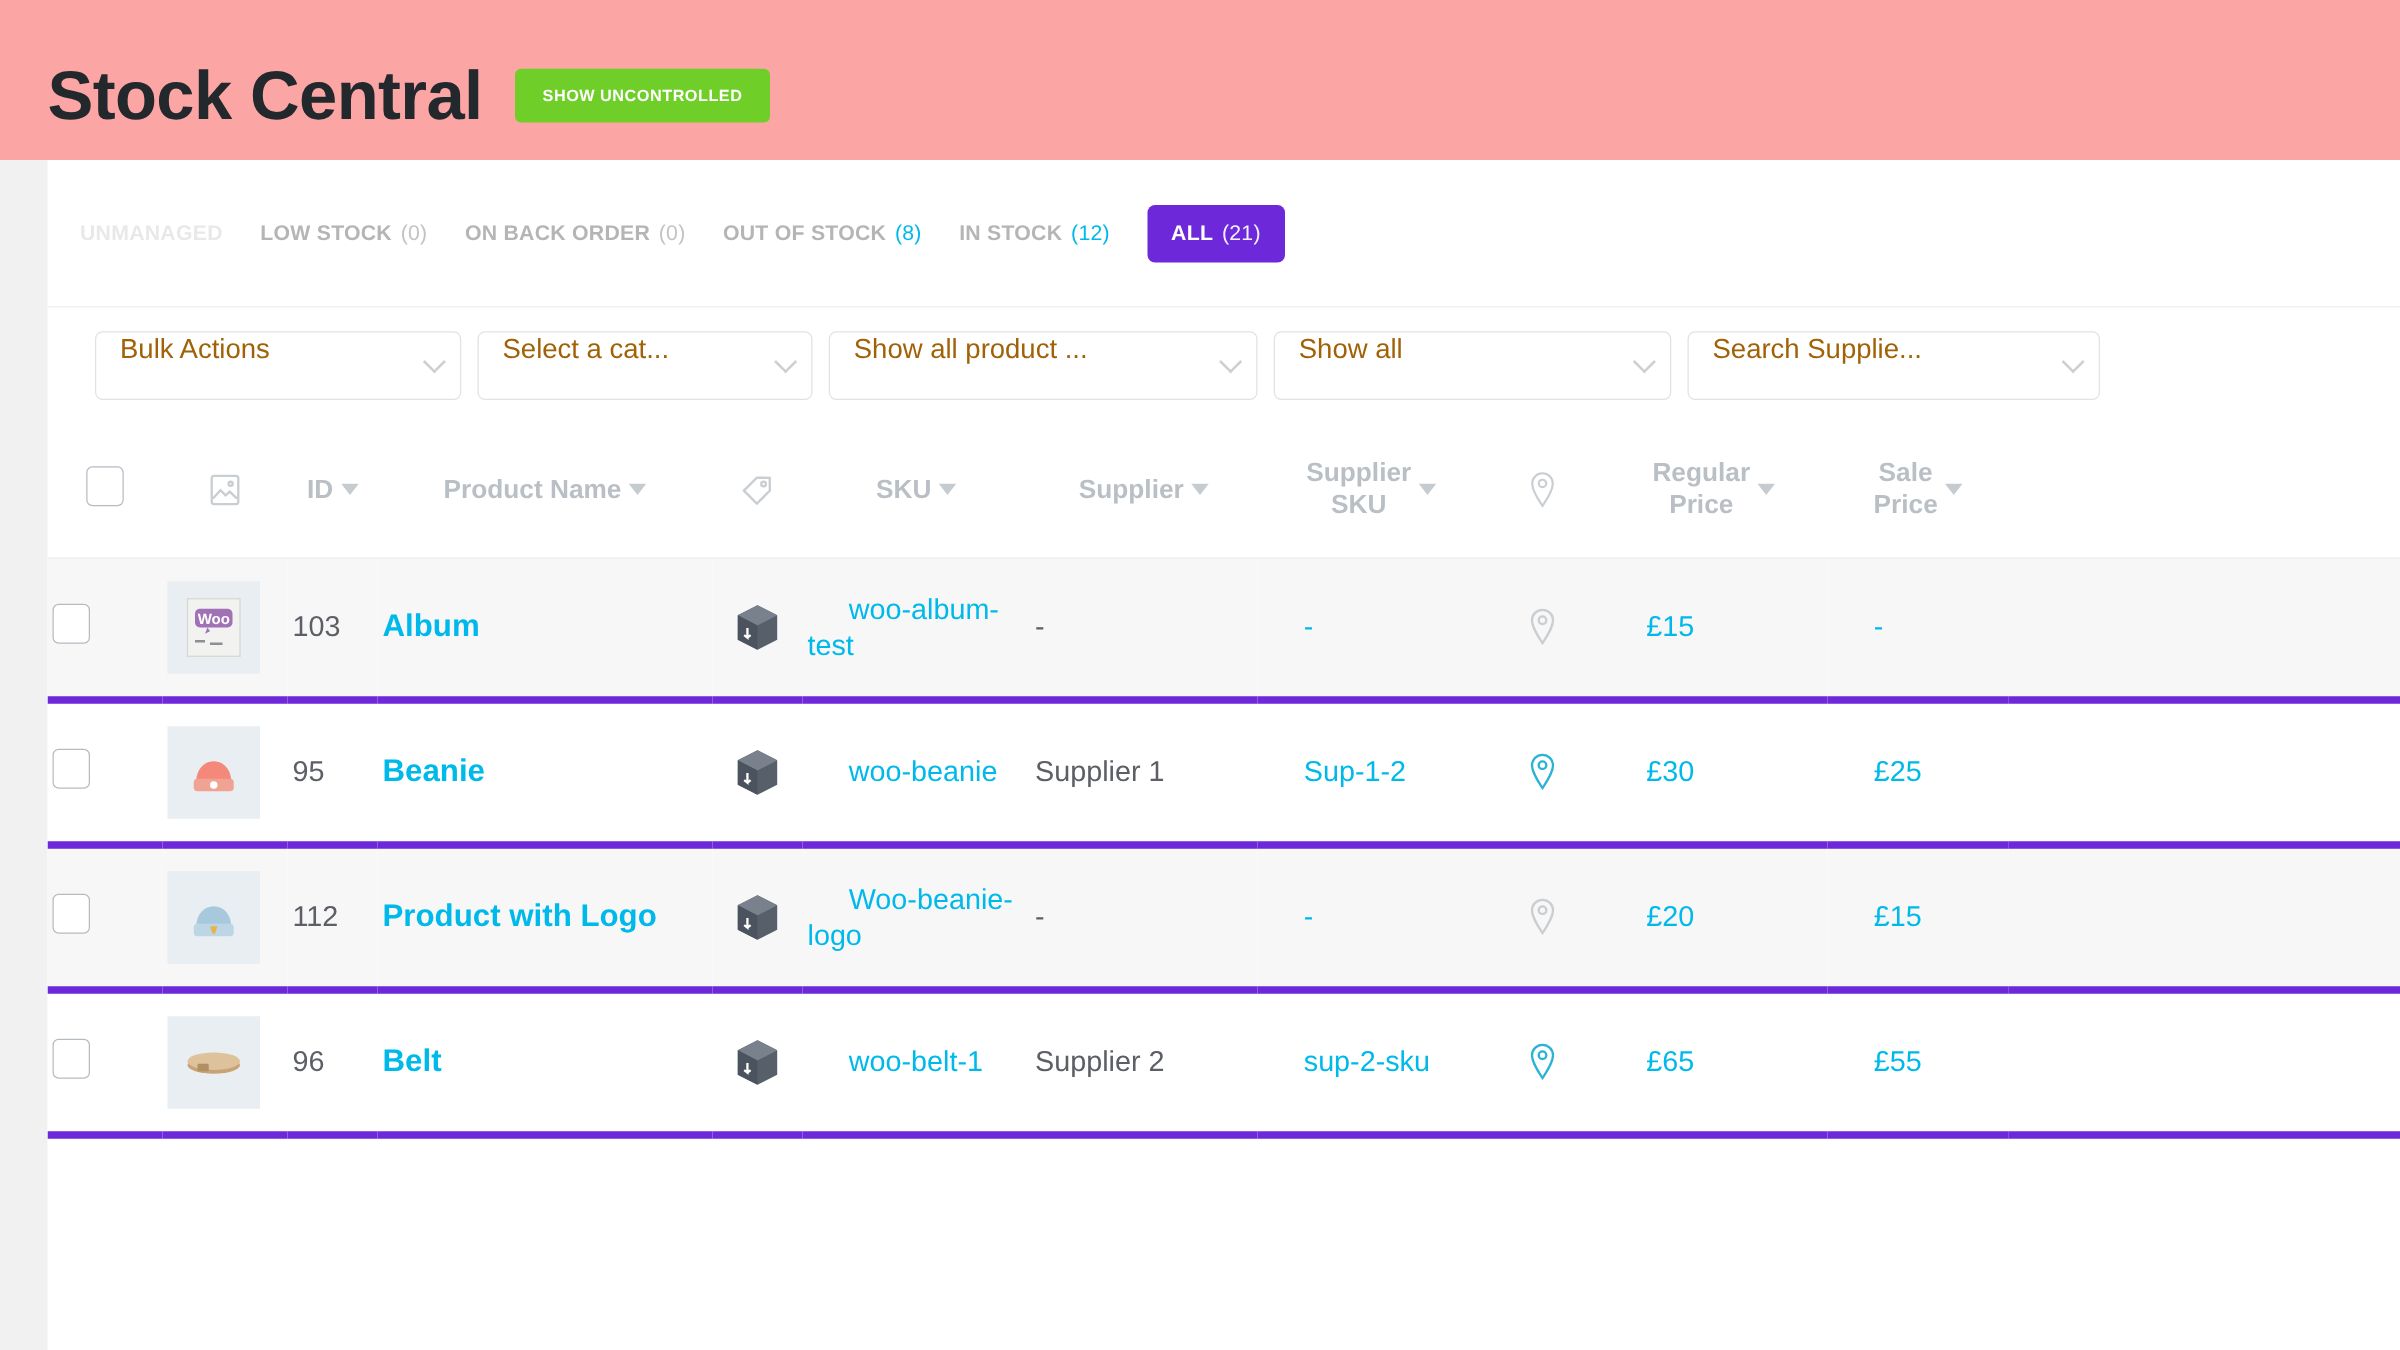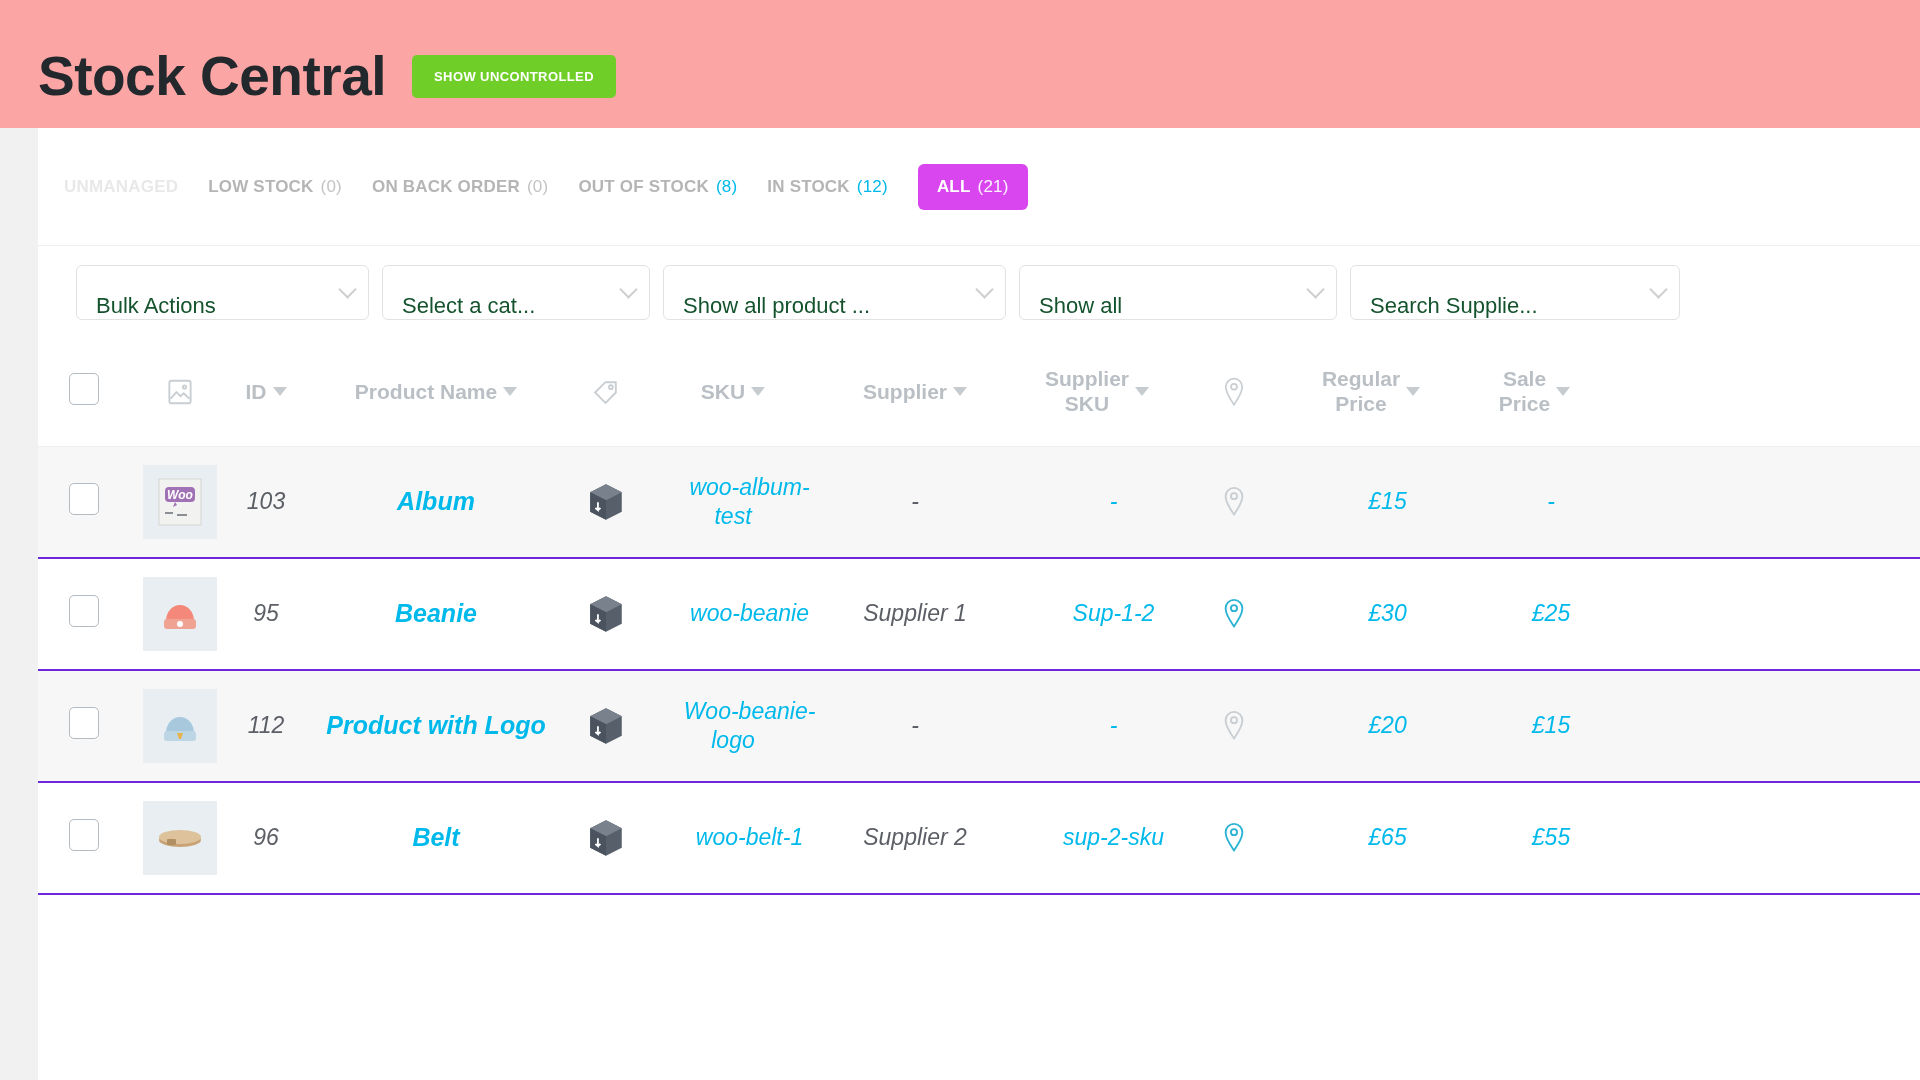--- a/index.html
+++ b/index.html
@@ -71,21 +71,21 @@
     white-space: nowrap;
     cursor: pointer;
     padding: 0;
     display: flex;
     align-items: baseline;
     gap: 7px;
   }
   .tab .count { font-weight: normal; color: #c3c3c3; }
   .tab.has-count .count { color: #00b9eb; font-weight: normal; }
   .tab.active {
-    background: #d946ef;
+    background: #6d28d9;
     color: #ffffff;
     border-radius: 6px;
     padding: 13px 19px;
   }
   .tab.active .count { color: #ffffff; opacity: .93; }
   .tab.faded { opacity: .30; }
   .tab-fade {
     position: absolute;
     right: 0; top: 0; bottom: 1px; width: 210px;
     background: linear-gradient(to right, rgba(255,255,255,0) 0%, #ffffff 72%);
@@ -100,24 +100,24 @@
     padding: 18px 0 18px 38px;
     height: 92px;
   }
   .select {
     position: relative;
     height: 55px;
     border: 1px solid #e2e2e2;
     border-radius: 6px;
     background: #fff;
     display: flex;
-    align-items: flex-end;
+    align-items: flex-start;
     padding: 0 40px 0 19px;
     font-size: 22px;
-    color: #14532d;
+    color: #a16207;
     cursor: pointer;
     white-space: nowrap;
   }
   .select .chev {
     position: absolute;
     right: 14px; top: 50%;
     width: 13px; height: 13px;
     margin-top: -9px;
     border-right: 2px solid #cfcfcf;
     border-bottom: 2px solid #cfcfcf;
@@ -170,26 +170,24 @@
     width: 0; height: 0;
     border-left: 7px solid transparent;
     border-right: 7px solid transparent;
     border-top: 9px solid #c6cbcf;
     display: inline-block;
     flex: none;
   }
   table.stock td {
     font-size: 23px;
     color: #5c6066;
-    text-align: center;
     vertical-align: middle;
     padding: 18px 4px;
-    border-bottom: 2px solid #6d28d9;
+    border-bottom: 6px solid #6d28d9;
     height: 97px;
-    font-style: italic;
   }
   tr.row-alt td { background: #f7f7f7; }
   tr.row-plain td { background: #ffffff; }
 
   .link { color: #00b9eb; text-decoration: none; cursor: pointer; margin-left: 33px; }
   .pname { color: #00b9eb; font-weight: bold; font-size: 25px; cursor: pointer; }
   .sku-cell { line-height: 1.25; }
 
   
   .c-check { width: 92px; }

